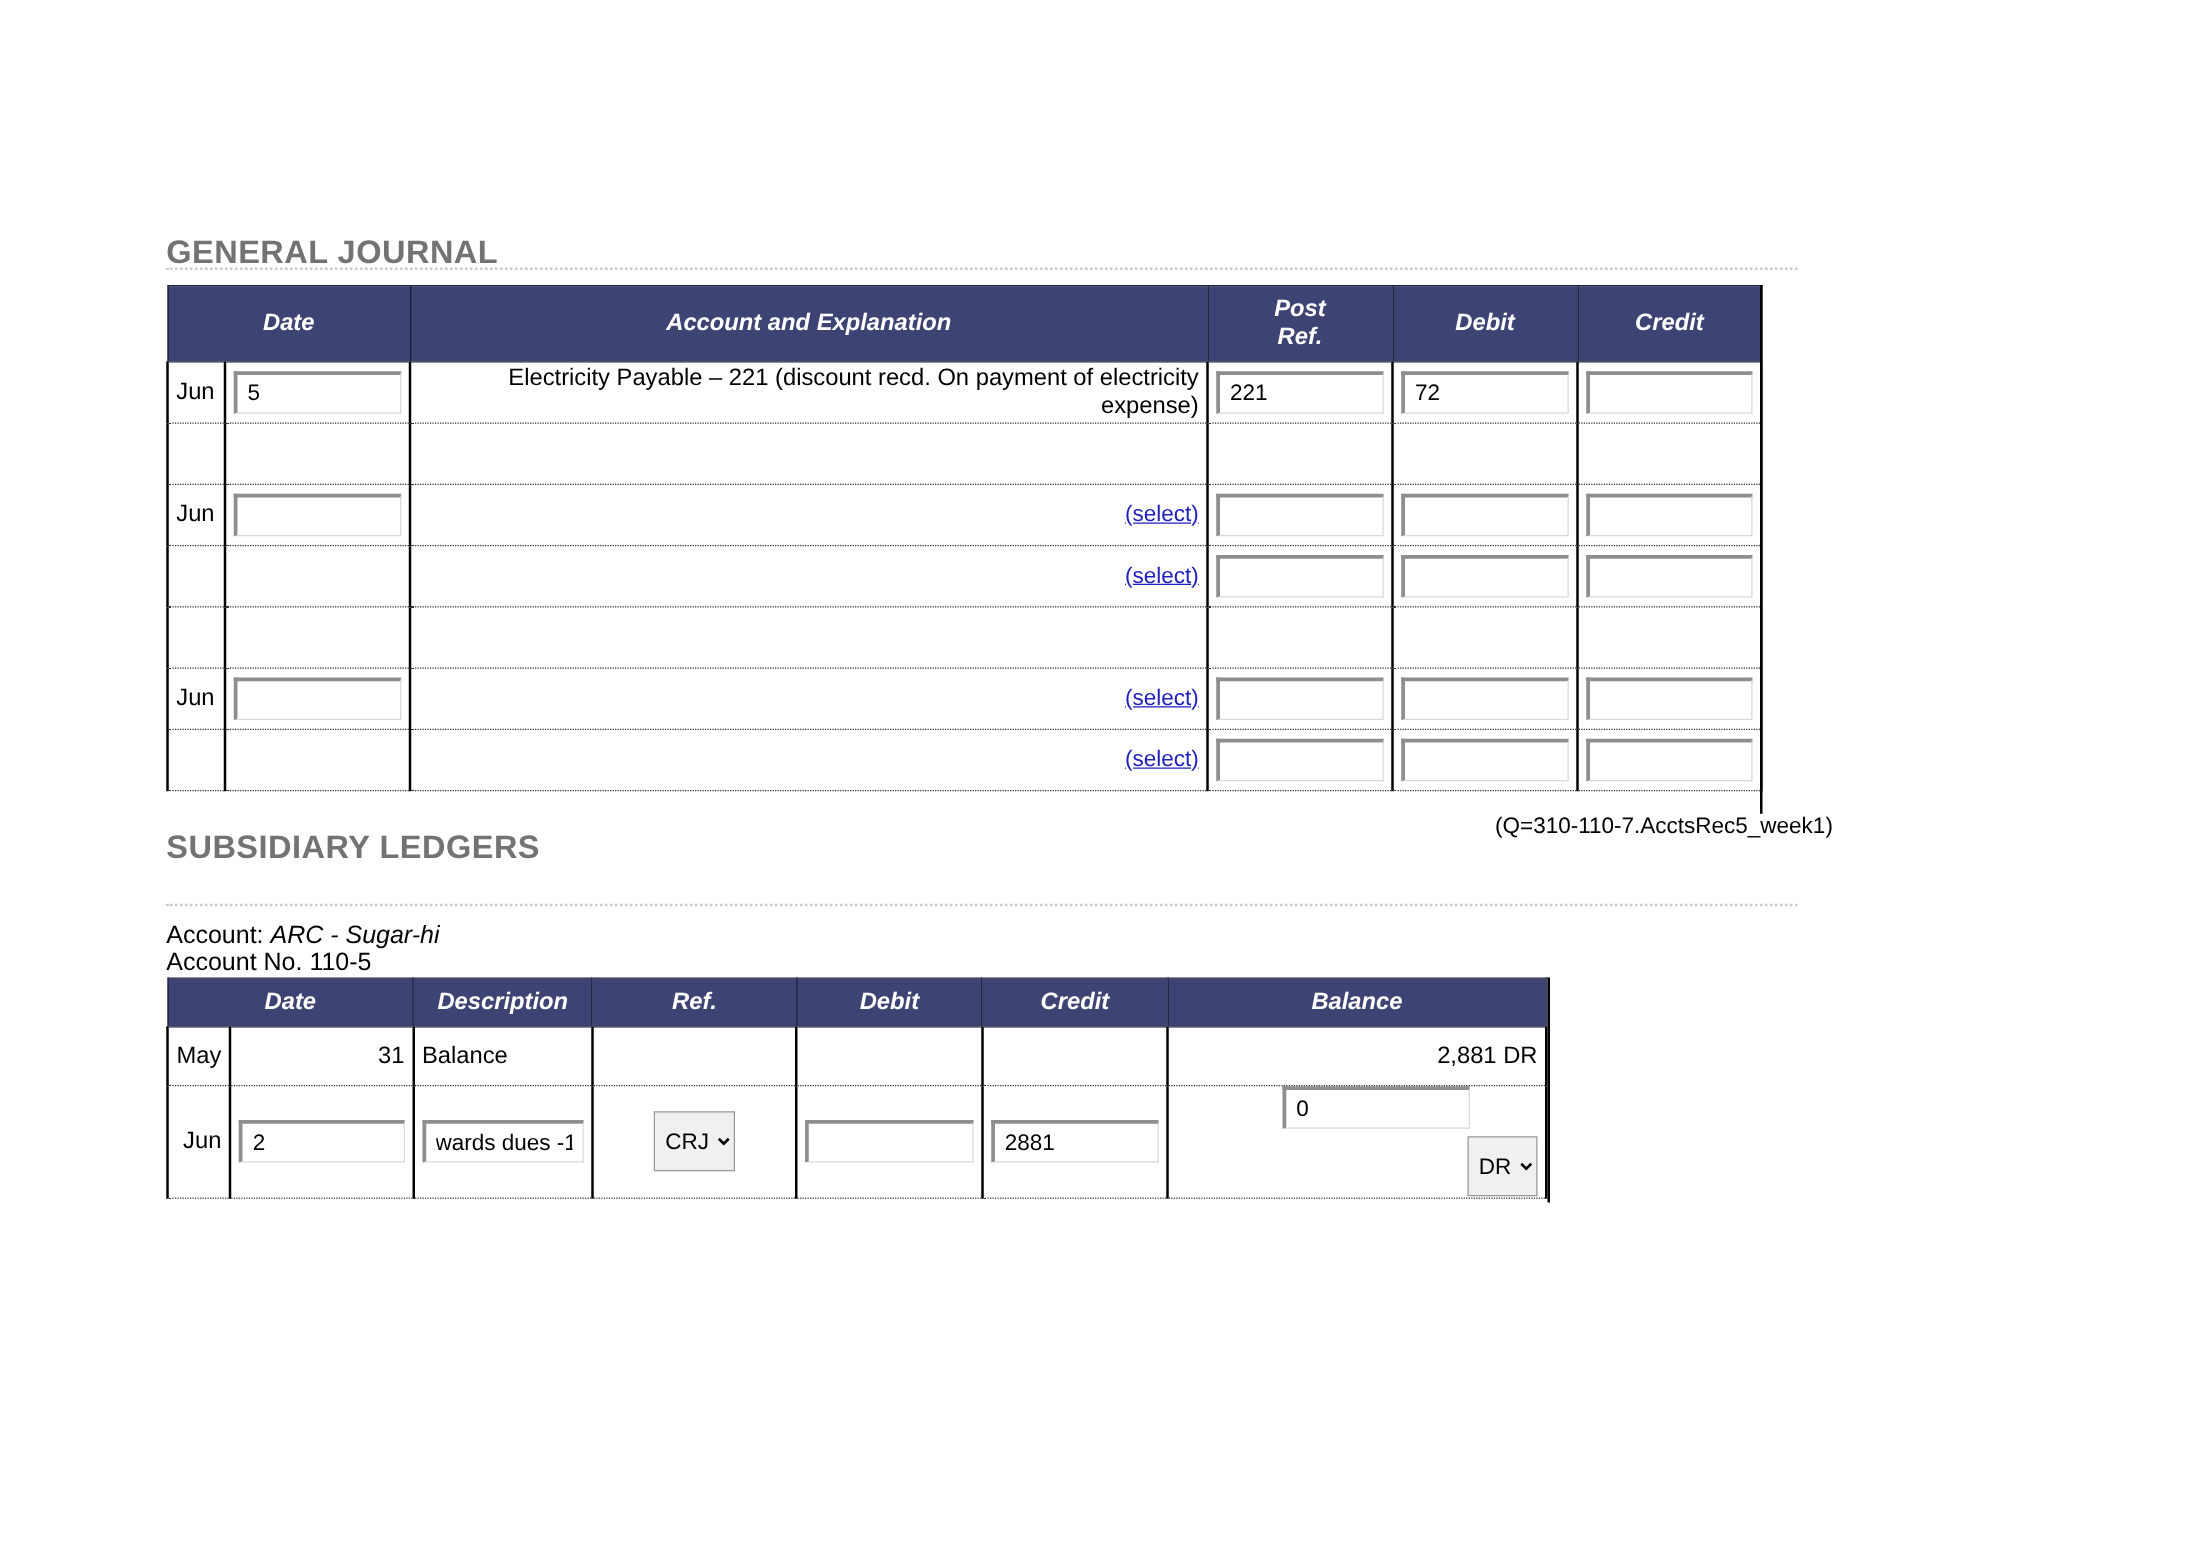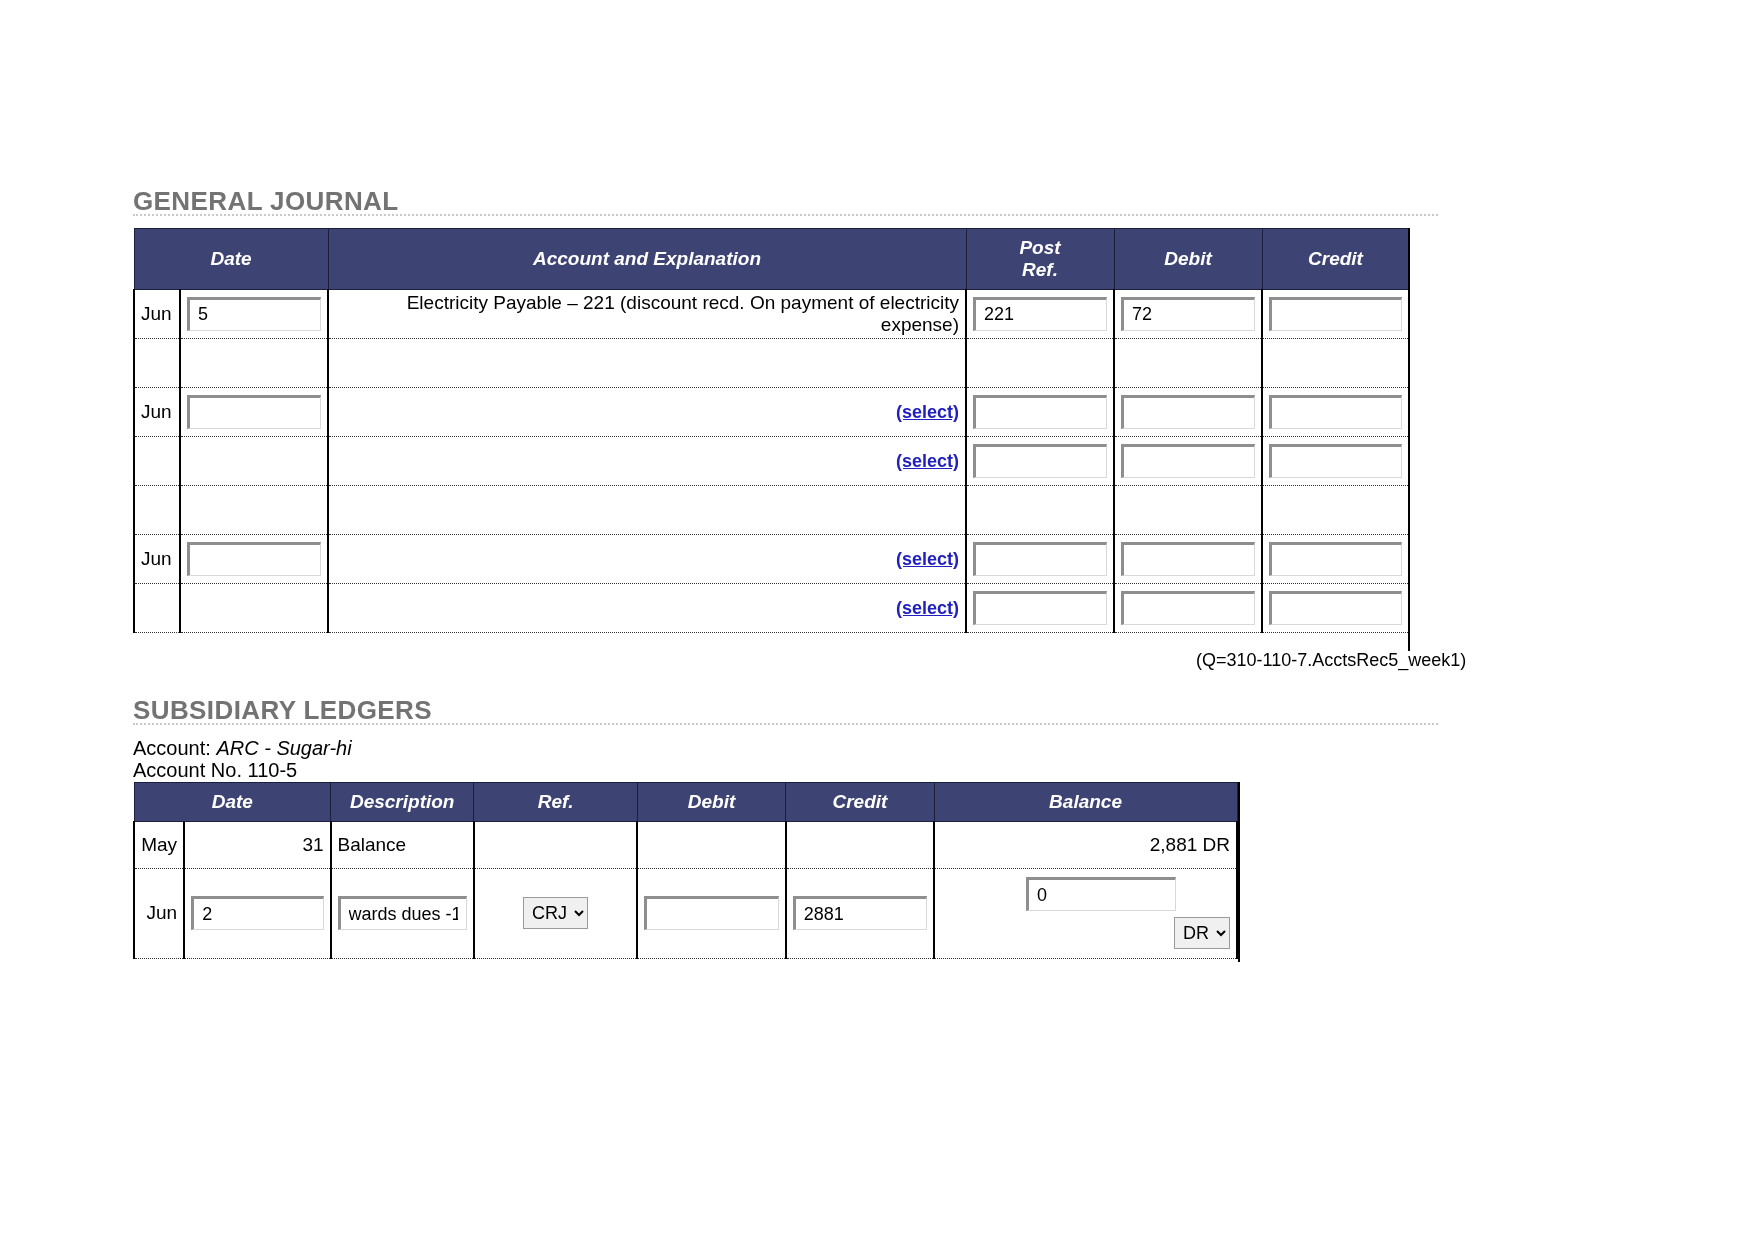--- a/index.html
+++ b/index.html
@@ -104,21 +104,20 @@
     padding: 0 8px;
     outline: none;
   }
   .cellpad { padding: 6px 4px; }
 
   .sel-link {
     color: #2020c0;
     text-decoration: underline;
     font-size: 18px;
     cursor: pointer;
-    font-weight: bold;
   }
 
   .qlabel {
     position: absolute;
     font-size: 18px;
     color: #000;
     white-space: nowrap;
   }
 
   
@@ -150,21 +149,21 @@
   }
   .ldesc { width: 143px; text-align: left; }
   .lref  { width: 163px; }
   .ldeb  { width: 148px; }
   .lcre  { width: 148px; }
   .lbal  { width: 302px; text-align: right; margin-top: 12px; }
 
   select.ddl {
     font-family: "Liberation Sans", sans-serif;
     font-size: 18px;
-    height: 32px;
+    height: 48px;
     border: 1px solid #9a9a9a;
     background: #f0f0f0;
     padding: 2px 4px;
   }
   .selwrap { text-align: center; padding: 6px 4px; }
   .balwrap { padding: 4px 6px; }
   .balwrap .tinput { width: 150px; margin-left: auto; margin-right: 54px; }
   .balwrap .ddrow { text-align: right; margin-top: 6px; }
 </style>
 </head>
@@ -305,21 +304,21 @@
           <input class="tinput" type="text" value="" style="">
         </td>
       </tr>
     </tbody>
   </table>
 
   <div style="position:absolute; left:1408px; top:228px; width:2px; height:423px; background:#000;"></div>
 
   <div class="qlabel" style="left:1196px; top:650px;">(Q=310-110-7.AcctsRec5_week1)</div>
 
-  <div class="section-head" style="left:133px; top:695px;">SUBSIDIARY LEDGERS</div>
+  <div class="section-head" style="left:133px; top:662px;">SUBSIDIARY LEDGERS</div>
   <div class="section-rule" style="left:133px; top:723px; width:1305px;"></div>
 
   <div class="acct-line" style="left:133px; top:737px;">
     <span>Account: </span><em>ARC - Sugar-hi</em>
   </div>
   <div class="acct-line" style="left:133px; top:759px;">Account No. 110-5</div>
 
   <table class="tbl" id="ledger-table">
     <colgroup>
       <col style="width:50px">

